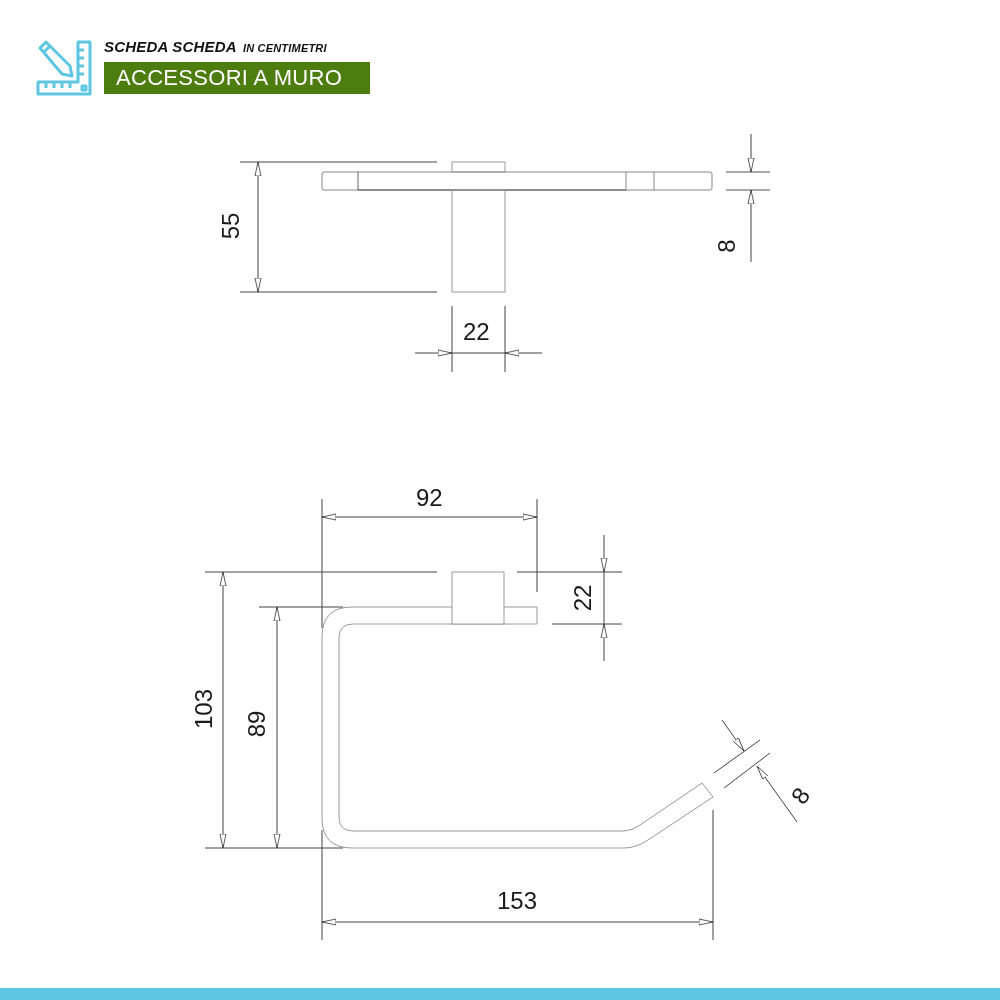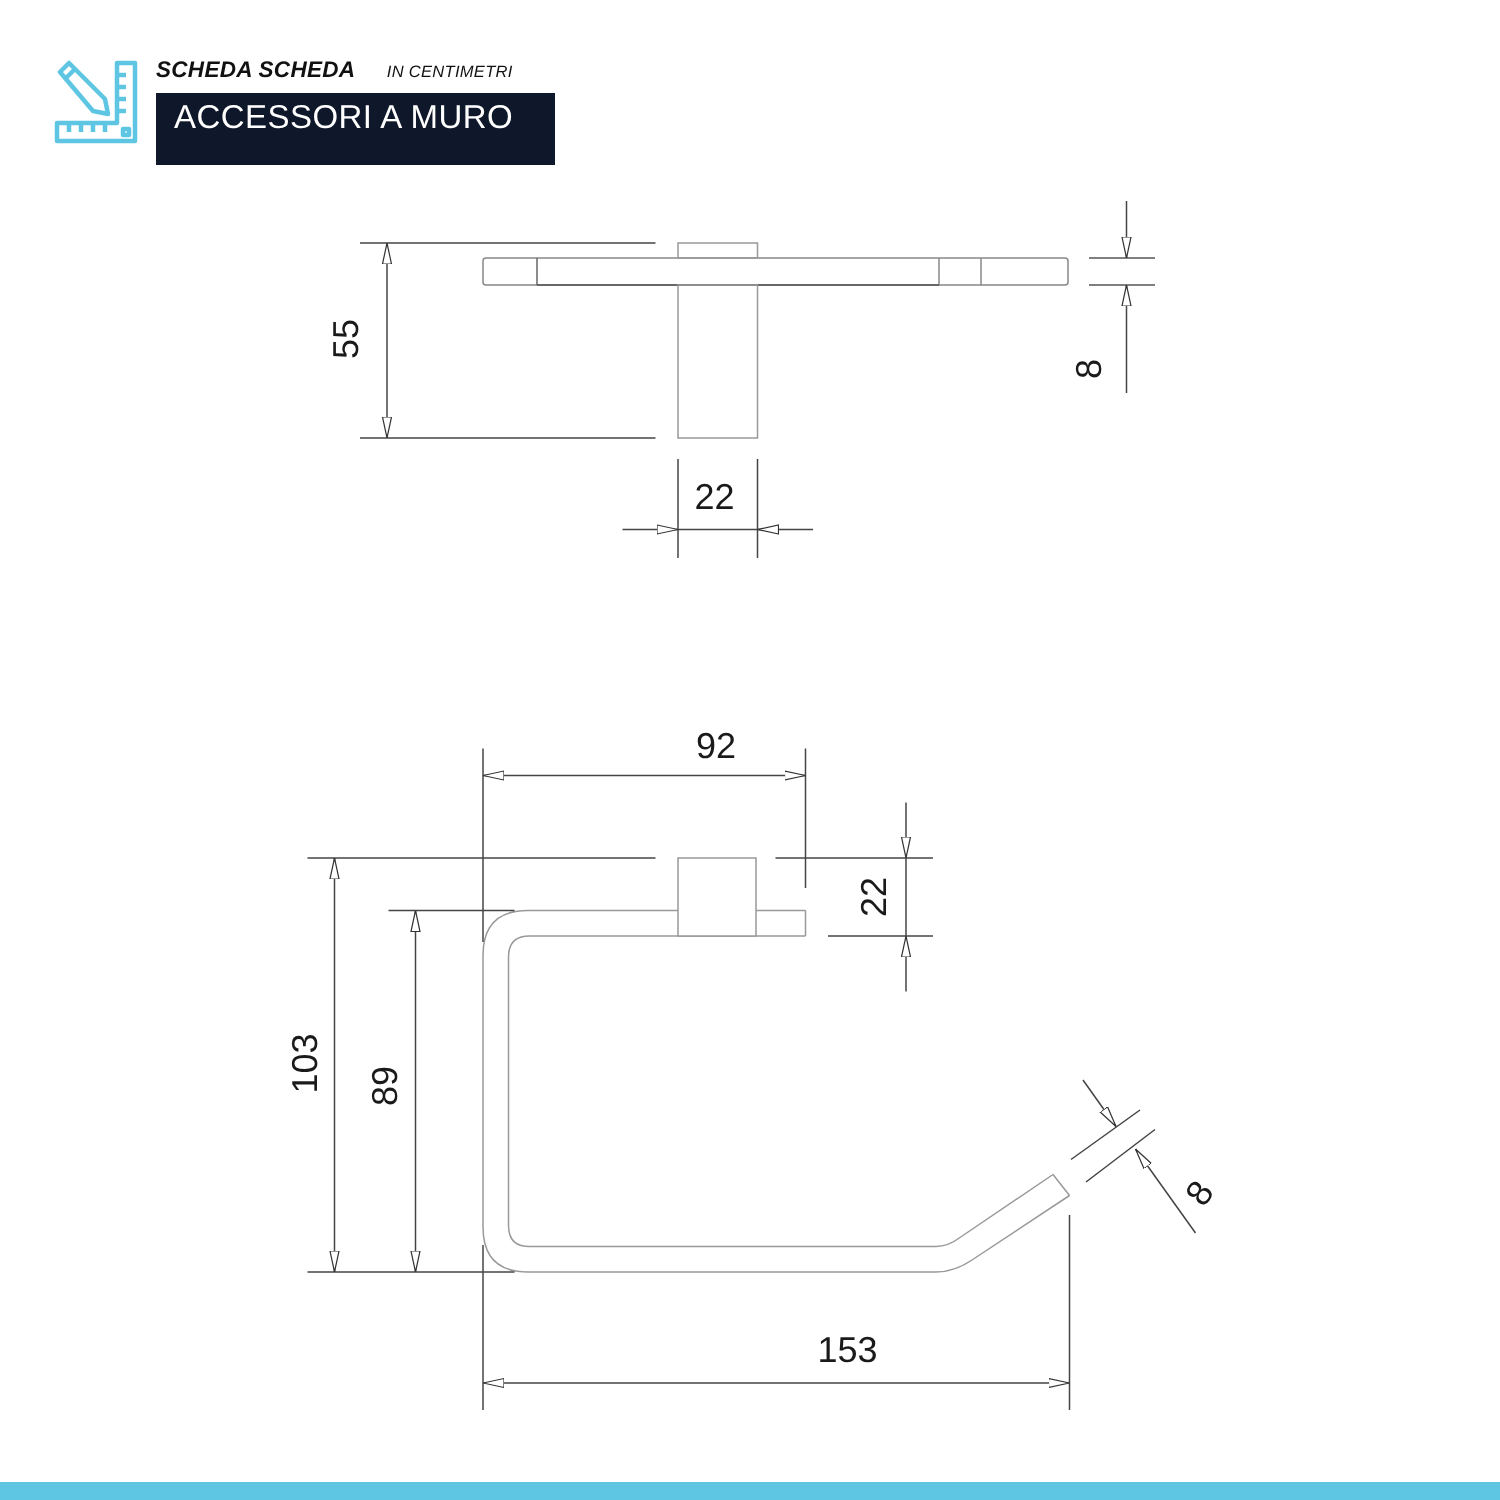--- a/index.html
+++ b/index.html
@@ -9,25 +9,25 @@
       font-family: "Liberation Sans", sans-serif;
     }
     .header { position: absolute; left: 36px; top: 38px; width: 360px; height: 60px; }
     .header-icon { position: absolute; left: 0; top: 2px; width: 56px; height: 56px; }
     .header-title {
       position: absolute; left: 68px; top: 0px;
       font-size: 15px; font-weight: bold; font-style: italic; color: #111;
       white-space: nowrap; letter-spacing: 0.2px;
     }
     .header-subtitle {
-      font-size: 11px; font-weight: normal; font-style: italic; margin-left: 21px; color: #111;
+      font-size: 11px; font-weight: bold; font-style: italic; margin-left: 6px; color: #111;
     }
     .header-band {
-      position: absolute; left: 68px; top: 24px; width: 266px; height: 48px;
-      background: #0f172a; color: #ffffff;
+      position: absolute; left: 68px; top: 24px; width: 266px; height: 32px;
+      background: #4d7c0f; color: #ffffff;
       font-size: 22px; line-height: 32px; padding-left: 12px; box-sizing: border-box;
       white-space: nowrap; letter-spacing: 0.3px;
     }
     .drawing { position: absolute; left: 0; top: 0; width: 1000px; height: 1000px; }
     .dim-label {
       position: absolute; font-size: 24px; color: #1a1a1a; line-height: 1; white-space: nowrap;
     }
     .footer-bar {
       position: absolute; left: 0; top: 988px; width: 1000px; height: 12px; background: #5ec6e2;
     }
@@ -129,20 +129,20 @@
     <line x1="724" y1="788" x2="770" y2="753" stroke="#444"></line>
     <line x1="722" y1="720" x2="744" y2="751" stroke="#444" marker-end="url(#arr)"></line>
     <line x1="797" y1="822" x2="757" y2="766" stroke="#444" marker-end="url(#arr)"></line>
   </g>
 </svg>
 
 <div class="dim-label" style="left:218px; top:214px; transform:rotate(-90deg); transform-origin:center;">55</div>
 <div class="dim-label" style="left:463px; top:320px;">22</div>
 <div class="dim-label" style="left:720px; top:234px; transform:rotate(-90deg); transform-origin:center;">8</div>
 
-<div class="dim-label" style="left:416px; top:486px;margin-left:48px;">92</div>
+<div class="dim-label" style="left:416px; top:486px;">92</div>
 <div class="dim-label" style="left:570px; top:586px; transform:rotate(-90deg); transform-origin:center;">22</div>
 <div class="dim-label" style="left:184px; top:697px; transform:rotate(-90deg); transform-origin:center;">103</div>
 <div class="dim-label" style="left:244px; top:712px; transform:rotate(-90deg); transform-origin:center;">89</div>
 <div class="dim-label" style="left:794px; top:784px; transform:rotate(-55deg); transform-origin:center;">8</div>
-<div class="dim-label" style="left:497px; top:889px;margin-left:48px;">153</div>
+<div class="dim-label" style="left:497px; top:889px;">153</div>
 
 <div class="footer-bar"></div>
 
 </body></html>

